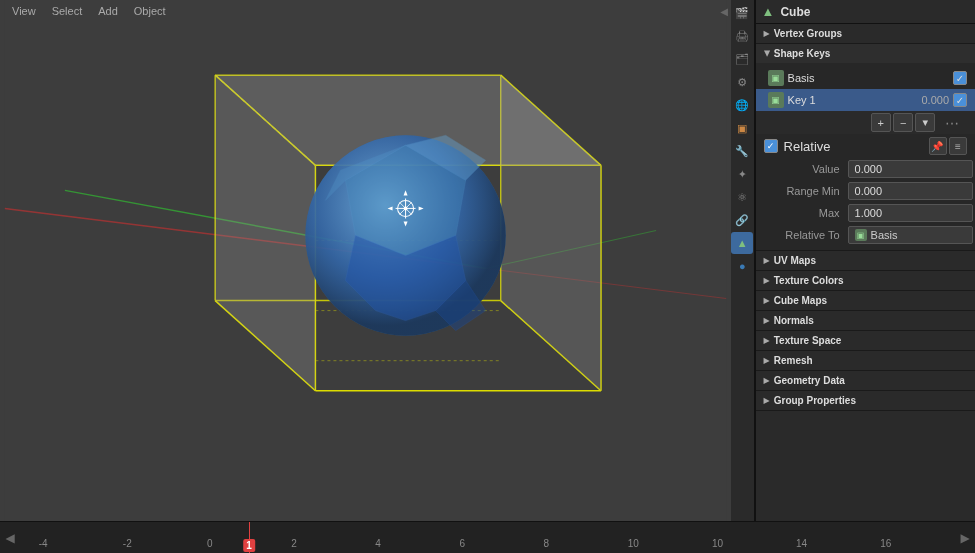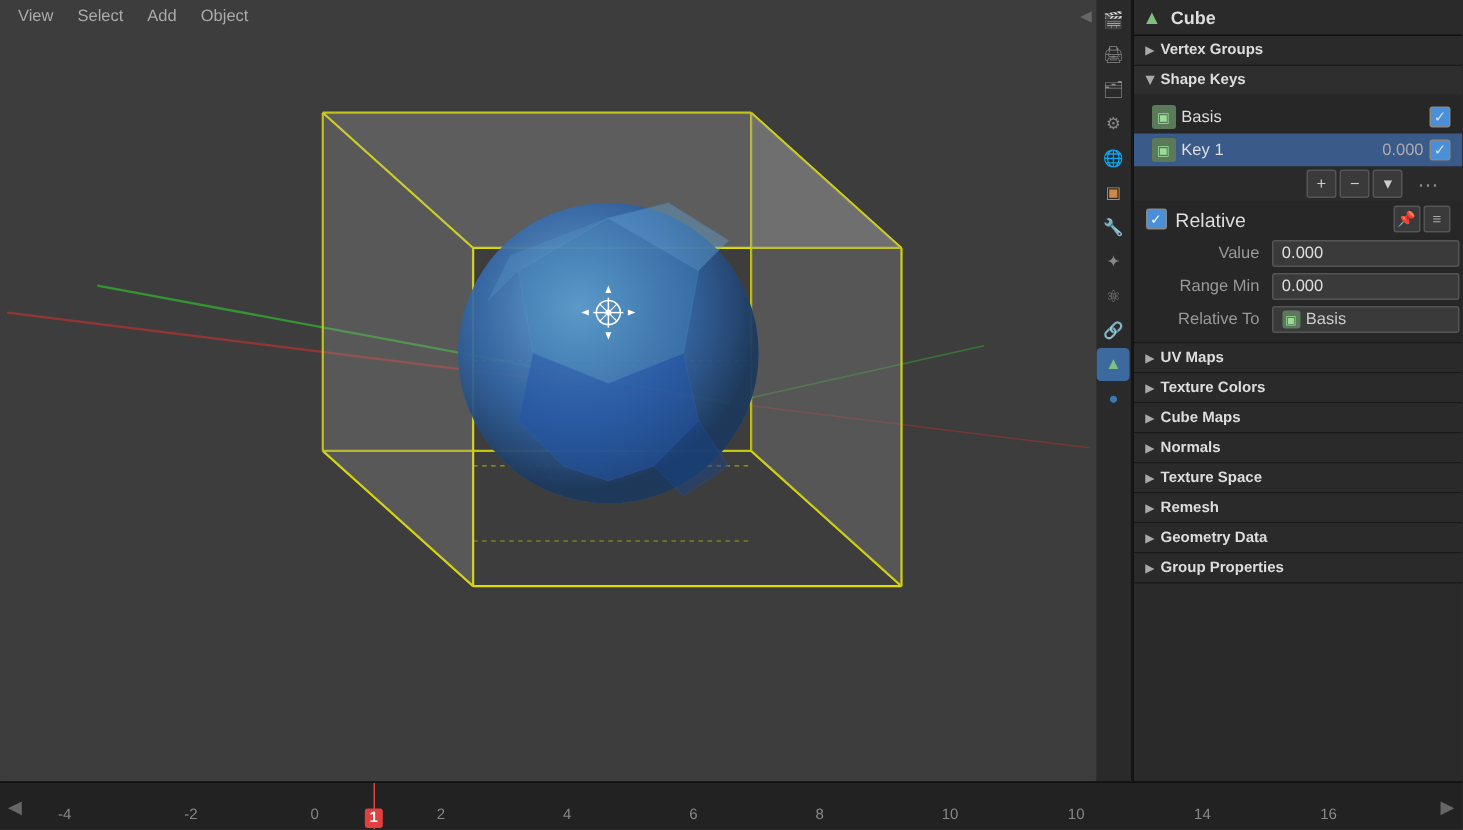--- a/index.html
+++ b/index.html
@@ -550,20 +550,24 @@
           <div class="prop-row">
             <span class="prop-label">Value</span>
             <div class="prop-field">0.000</div>
           </div>
 
           <div class="prop-row">
             <span class="prop-label">Range Min</span>
             <div class="prop-field">0.000</div>
           </div>
 
+          <div class="prop-row">
+            <span class="prop-label">Max</span>
+            <div class="prop-field">1.000</div>
+          </div>
 
 
           <div class="prop-row">
             <span class="prop-label">Relative To</span>
             <div class="rel-to-field">
               <div class="rel-to-icon">▣</div>
               <span>Basis</span>
             </div>
           </div>
         </div>

